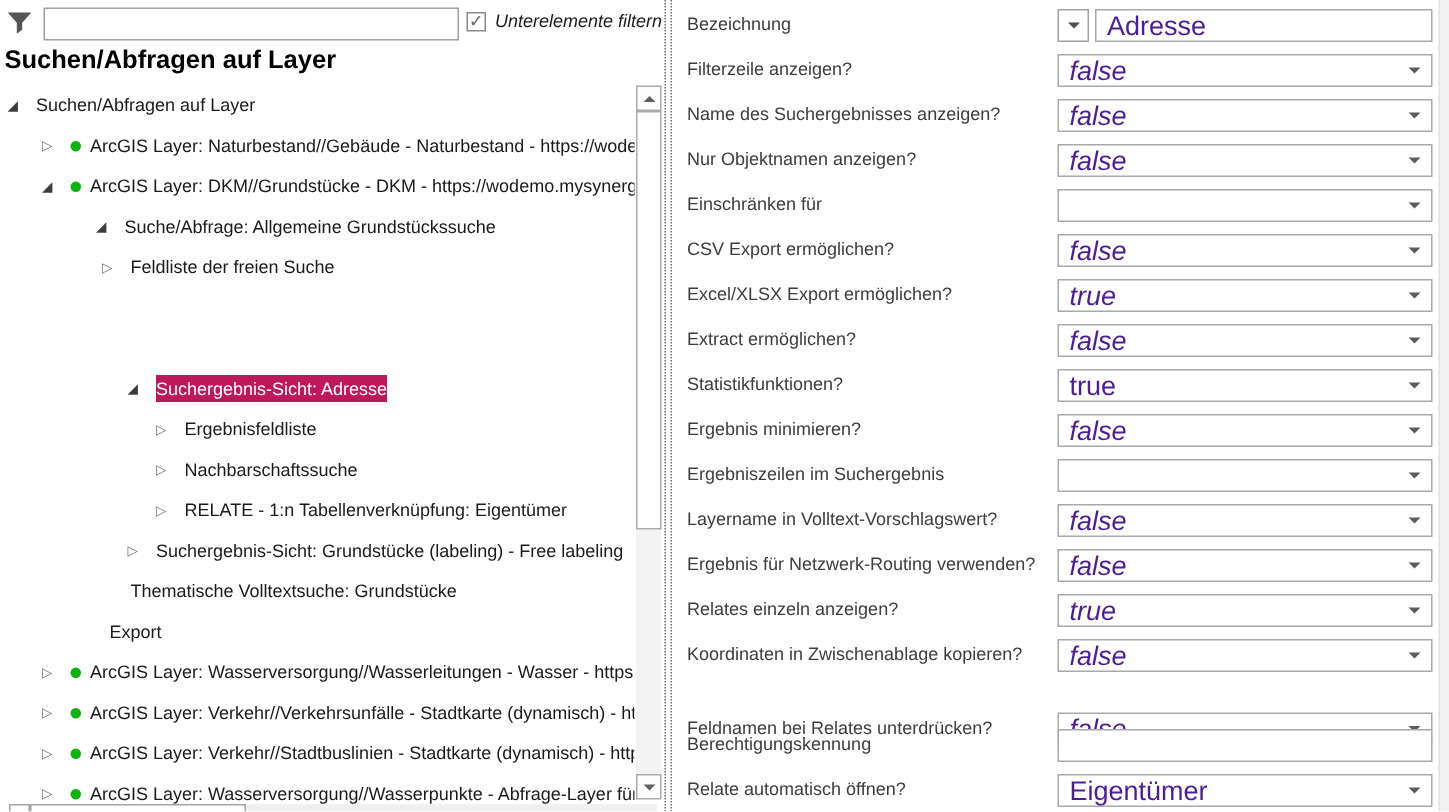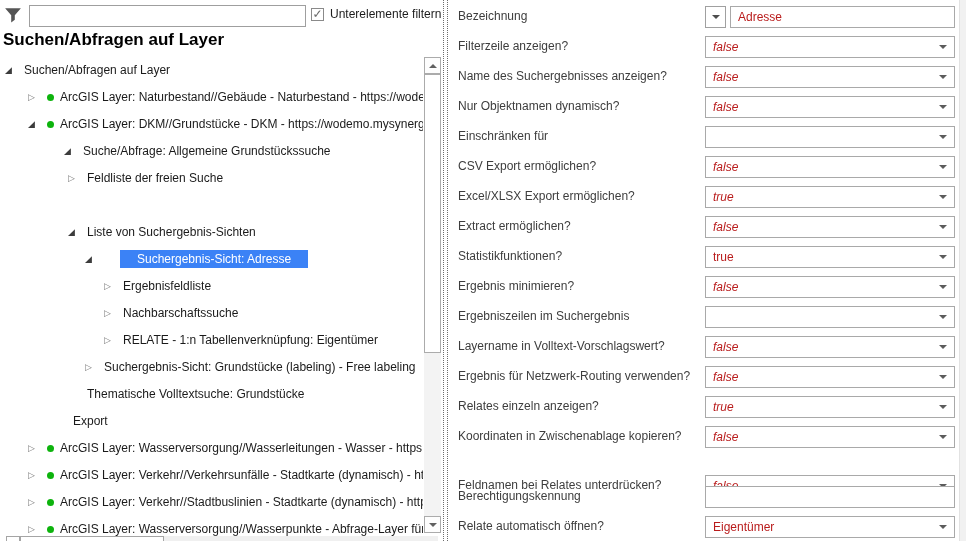--- a/index.html
+++ b/index.html
@@ -7,34 +7,34 @@
   body { font-family:"Liberation Sans", sans-serif; color:#1c1c1c; }
   #app { position:relative; width:966px; height:541px; background:#fff; overflow:hidden; }
 
   
   #left-pane { position:absolute; left:0; top:0; width:443px; height:541px; background:#fff; }
   .filter-icon { position:absolute; left:4px; top:6px; width:18px; height:18px; }
   #filter-input { position:absolute; left:29px; top:5px; width:277px; height:22px;
     border:1px solid #9f9f9f; background:#fff; font:12px "Liberation Sans",sans-serif; padding:0 5px; outline:none; }
   .cbx { position:absolute; left:311px; top:8px; width:13px; height:13px; border:1px solid #8a8a8a;
     background:#fff; font-size:12px; line-height:11px; text-align:center; color:#6a6a6a; }
-  #cbx-label { position:absolute; left:330px; top:7px; font-size:12px; color:#1c1c1c; white-space:nowrap; }
+  #cbx-label { position:absolute; left:330px; top:7px; font-size:12px; color:#1c1c1c; white-space:nowrap;font-style:italic; }
   #page-title { position:absolute; left:3px; top:30px; font-size:17px; font-weight:bold; color:#000; white-space:nowrap; }
 
   
   #tree { position:absolute; left:0; top:0; width:443px; height:541px; }
   .tree-row { position:absolute; left:0; width:423px; height:27px; line-height:27px;
     overflow:hidden; white-space:nowrap; font-size:12px; color:#1a1a1a; }
   .exp { display:inline-block; width:13px; margin-right:6px; font-size:9px; vertical-align:middle; }
   .exp.expanded { color:#3c3c3c; }
   .exp.collapsed { color:#7a7a7a; }
   .dot { display:inline-block; width:7px; height:7px; border-radius:50%; background:#0db30d;
     margin-right:6px; vertical-align:middle; }
   .lbl { vertical-align:middle; }
-  .lbl.selected { background:#3b82f6; color:#fff; padding:2px 17px;margin-left:16px; }
+  .lbl.selected { background:#be185d; color:#fff; padding:2px 0; }
 
   
   .vscroll { position:absolute; left:424px; top:57px; width:17px; height:476px; background:#f3f3f3; }
   .sbtn { position:absolute; left:0; width:17px; height:17px; background:#fdfdfd; border:1px solid #ababab; }
   .sbtn.up { top:0; }
   .sbtn.down { bottom:0; }
   .tri-up { position:absolute; left:4px; top:6px; width:0; height:0;
     border-left:4px solid transparent; border-right:4px solid transparent; border-bottom:4px solid #606060; }
   .tri-down { position:absolute; left:4px; top:6px; width:0; height:0;
     border-left:4px solid transparent; border-right:4px solid transparent; border-top:4px solid #606060; }
@@ -48,21 +48,21 @@
   
   #splitter { position:absolute; left:443px; top:0; width:5px; height:541px;
     border-left:1px dotted #6d6d6d; border-right:1px dotted #6d6d6d; }
 
   
   #right-pane { position:absolute; left:452px; top:0; width:506px; height:541px; background:#fff; }
   .prop-row { position:absolute; left:0; width:506px; height:30px; }
   .plabel { position:absolute; left:6px; top:6px; font-size:12px; color:#3d3d3d; white-space:nowrap; }
   .combo, .tbox { position:absolute; top:3px; left:253px; width:250px; height:22px;
     border:1px solid #a9a9a9; background:#fff; }
-  .cval { position:absolute; left:7px; top:0; line-height:20px; font-size:12px; color:#b91c1c; white-space:nowrap; }
+  .cval { position:absolute; left:7px; top:0; line-height:20px; font-size:18px; color:#4c1d95; white-space:nowrap; }
   .cval.italic { font-style:italic; }
   .carrow { position:absolute; right:7px; top:8px; width:0; height:0;
     border-left:4px solid transparent; border-right:4px solid transparent; border-top:4px solid #5c5c5c; }
   .dropbtn { position:absolute; top:3px; left:253px; width:21px; height:22px;
     border:1px solid #a0a0a0; background:#fff; }
   .dropbtn .carrow { right:5px; top:8px; border-top-color:#4d4d4d; }
   .tbox.narrow { left:278px; width:225px; }
 
   
   #right-strip { position:absolute; left:959px; top:0; width:7px; height:541px;
@@ -83,23 +83,20 @@
     <span class="exp collapsed">▷</span><span class="dot"></span><span class="lbl">ArcGIS Layer: Naturbestand//Gebäude - Naturbestand - https://wodem</span>
   </div>
         <div class="tree-row" style="top: 111px; padding-left: 28px;">
     <span class="exp expanded">◢</span><span class="dot"></span><span class="lbl">ArcGIS Layer: DKM//Grundstücke - DKM - https://wodemo.mysynergis.c</span>
   </div>
         <div class="tree-row" style="top: 138px; padding-left: 64px;">
     <span class="exp expanded">◢</span><span class="lbl">Suche/Abfrage: Allgemeine Grundstückssuche</span>
   </div>
         <div class="tree-row" style="top: 165px; padding-left: 68px;">
     <span class="exp collapsed">▷</span><span class="lbl">Feldliste der freien Suche</span>
-  </div>
-        <div class="tree-row" style="top: 219px; padding-left: 68px;">
-    <span class="exp expanded">◢</span><span class="lbl">Liste von Suchergebnis-Sichten</span>
   </div>
         <div class="tree-row" style="top: 246px; padding-left: 85px;">
     <span class="exp expanded">◢</span><span class="lbl selected">Suchergebnis-Sicht: Adresse</span>
   </div>
         <div class="tree-row" style="top: 273px; padding-left: 104px;">
     <span class="exp collapsed">▷</span><span class="lbl">Ergebnisfeldliste</span>
   </div>
         <div class="tree-row" style="top: 300px; padding-left: 104px;">
     <span class="exp collapsed">▷</span><span class="lbl">Nachbarschaftssuche</span>
   </div>
@@ -174,21 +171,21 @@
         </div>
       </div>
       <div class="prop-row" style="top: 63px;">
     <span class="plabel">Name des Suchergebnisses anzeigen?</span>
   <div class="combo">
           <span class="cval italic">false</span>
           <span class="carrow"></span>
         </div>
       </div>
       <div class="prop-row" style="top: 93px;">
-    <span class="plabel">Nur Objektnamen dynamisch?</span>
+    <span class="plabel">Nur Objektnamen anzeigen?</span>
   <div class="combo">
           <span class="cval italic">false</span>
           <span class="carrow"></span>
         </div>
       </div>
       <div class="prop-row" style="top: 123px;">
     <span class="plabel">Einschränken für</span>
   <div class="combo">
           <span class="cval"></span>
           <span class="carrow"></span>

